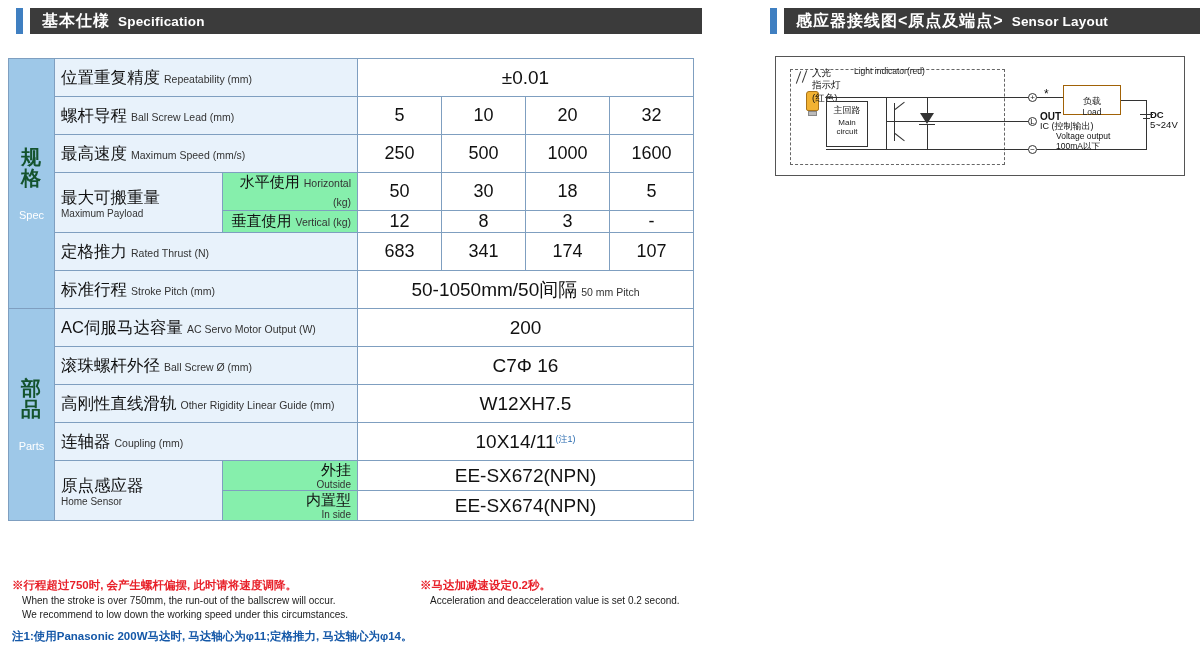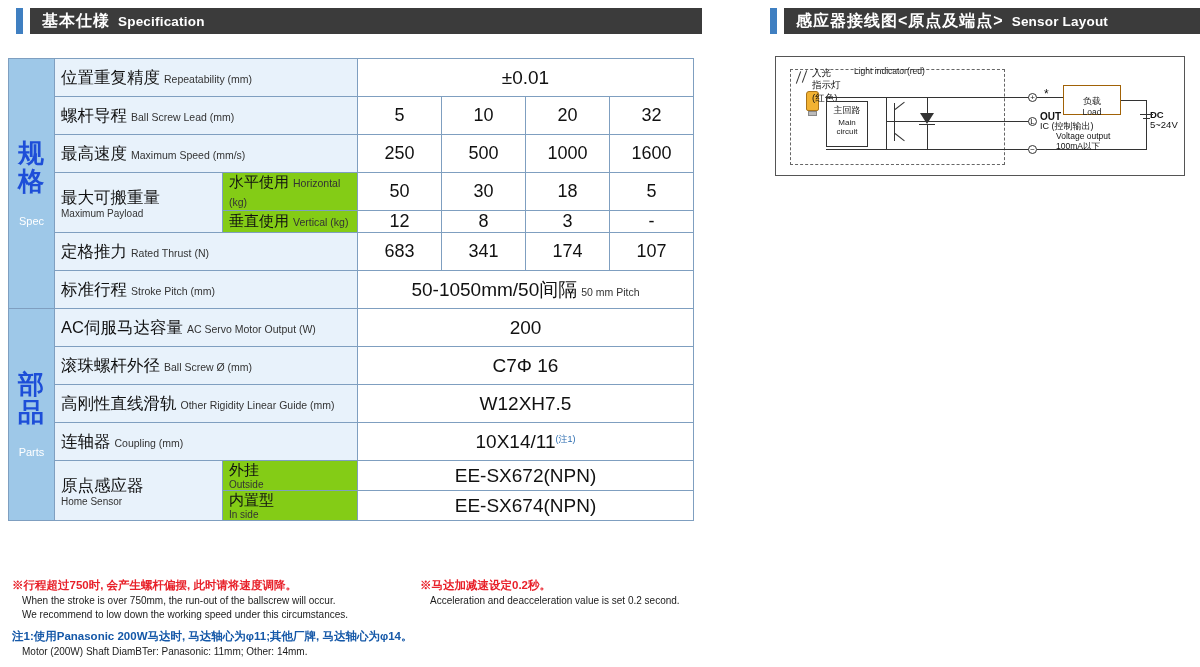--- a/index.html
+++ b/index.html
@@ -49,21 +49,22 @@
   .spec-table td {
     border:1px solid #7f9fc0;
     padding:0 6px;
     vertical-align:middle;
   }
   .lbl {
     background:#e8f2fb;
     height:38px;
   }
   .lbl2 {
-    background:#84cc16;
+    background:#86efac;
+    text-align:right;
   }
   .val {
     background:#ffffff;
     text-align:center;
   }
   .cn { font-size:16.5px; color:#111; font-weight:500; }
   .cn-sm { font-size:15px; color:#111; }
   .en { font-size:10.5px; color:#333; margin-left:4px; }
   .en-b { font-size:10px; color:#333; display:block; margin-top:-1px; }
   .val-num { font-size:18px; color:#111; }
@@ -71,21 +72,21 @@
 
   
   .group-cell {
     background:#9ec8e8;
     text-align:center;
     vertical-align:middle;
     width:46px;
     padding:0;
   }
   .group-cn {
-    font-size:26px; font-weight:bold; color:#1d4ed8; line-height:1.05;
+    font-size:20px; font-weight:bold; color:#14532d; line-height:1.05;
     letter-spacing:1px;
   }
   .group-en {
     font-size:11px; color:#ffffff; margin-top:20px;
   }
   .sup { font-size:9px; color:#2b6cb0; vertical-align:super; }
 
   
   .sensor-box {
     position:absolute;
@@ -387,15 +388,14 @@
   <div class="note-sub">When the stroke is over 750mm, the run-out of the ballscrew will occur.</div>
   <div class="note-sub">We recommend to low down the working speed under this circumstances.</div>
 </div>
 
 <div class="notes-right">
   <div class="note-red">※马达加减速设定0.2秒。</div>
   <div class="note-sub">Acceleration and deacceleration value is set 0.2 second.</div>
 </div>
 
 <div class="notes-bottom">
-  <div class="note-blue">注1:使用Panasonic 200W马达时, 马达轴心为φ11;其他厂牌, 马达轴心为φ14。</div>
-  <div class="note-sub">Motor (200W) Shaft DiamBTer: Panasonic: 11mm; Other: 14mm.</div>
+  <div class="note-blue">注1:使用Panasonic 200W马达时, 马达轴心为φ11;定格推力, 马达轴心为φ14。</div>
 </div>
 
 </body></html>

